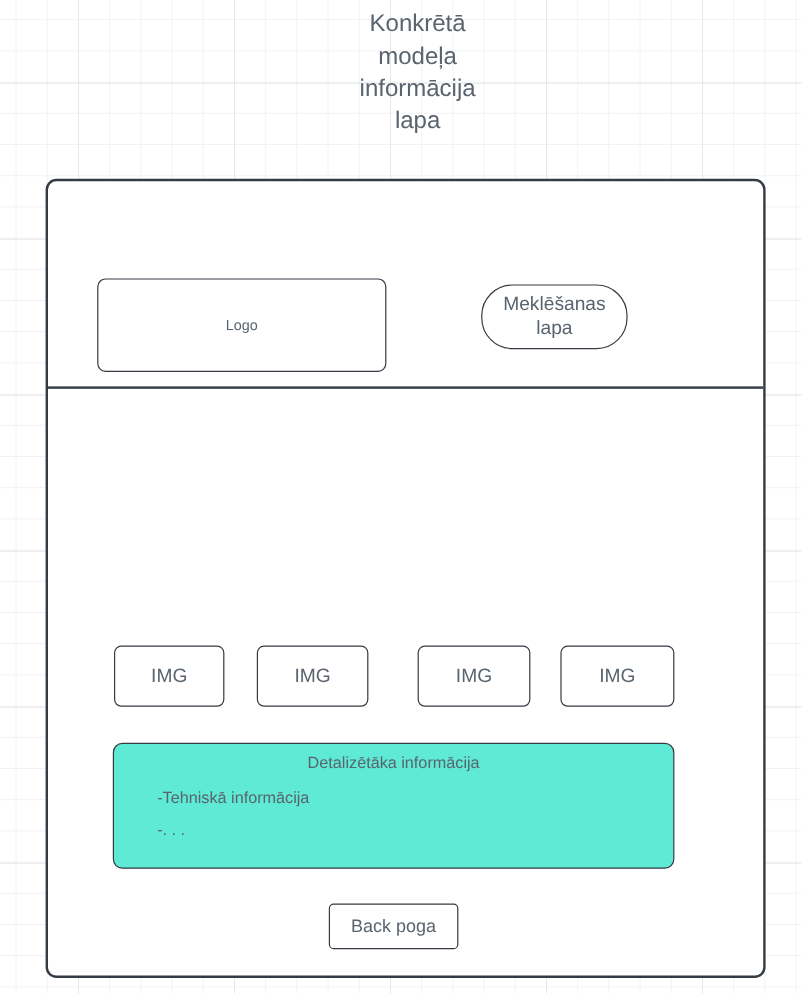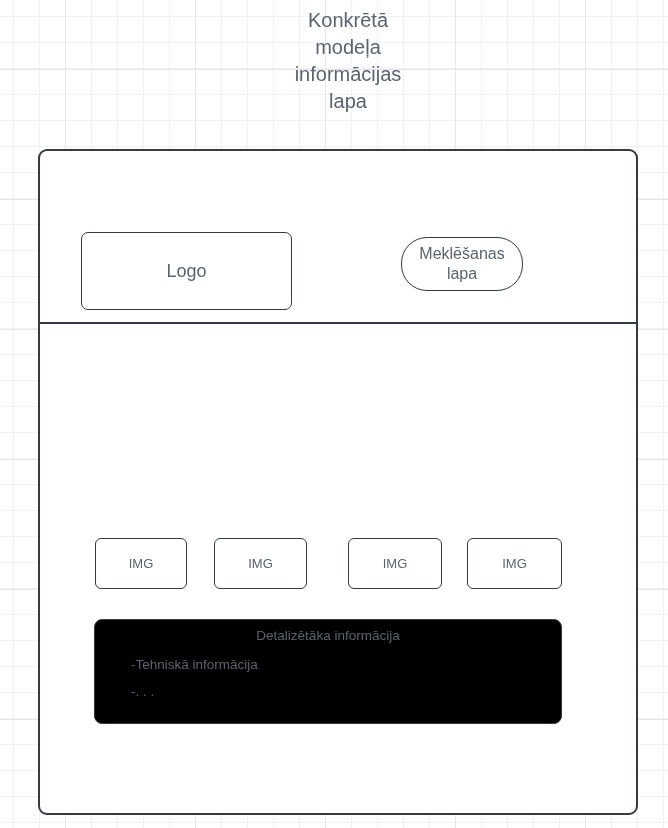--- a/index.html
+++ b/index.html
@@ -42,38 +42,38 @@
     position: absolute;
     border: 1.5px solid #343b43;
     background: #ffffff;
     box-sizing: border-box;
     display: flex;
     align-items: center;
     justify-content: center;
     text-align: center;
   }
   .header-box   { left: 28px;  top: 29px;  width: 547px; height: 38px; border-radius: 6px; font-size: 17px; }
-  .logo-box     { left: 41px;  top: 81px;  width: 211px; height: 78px; border-radius: 7px; font-size: 18px; }
+  .logo-box     { left: 41px;  top: 81px;  width: 241px; height: 78px; border-radius: 7px; font-size: 12px; }
   .search-pill  { left: 361px; top: 86px;  width: 122px; height: 54px; border-radius: 26px; font-size: 16px; line-height: 20px; padding: 0 6px; }
   .divider {
     position: absolute;
     left: 0; top: 171px; width: 100%; height: 2px;
     background: #343b43;
   }
   .main-image   { left: 54px;  top: 214px; width: 468px; height: 132px; border-radius: 6px; font-size: 13.5px; }
-  .thumb        { top: 387px;  height: 51px; border-radius: 6px; font-size: 13px; }
+  .thumb        { top: 387px;  height: 51px; border-radius: 6px; font-size: 16px; }
   .thumb-1 { left: 55px;  width: 92px; }
   .thumb-2 { left: 174px; width: 93px; }
   .thumb-3 { left: 308px; width: 94px; }
   .thumb-4 { left: 427px; width: 95px; }
   .details {
     position: absolute;
     left: 54px; top: 468px; width: 468px; height: 105px;
     border: 1.5px solid #343b43; border-radius: 8px;
-    background: #000000;
+    background: #5eead4;
     box-sizing: border-box;
     overflow: hidden;
     font-size: 13.5px;
   }
   .details-title {
     margin-top: 8px;
     text-align: center;
     line-height: 16px;
   }
   .details-list { margin-top: 7px; padding-left: 36px; }
@@ -89,21 +89,21 @@
     display: flex; align-items: center; justify-content: center;
     cursor: pointer;
     padding: 0;
   }
 </style>
 </head>
 <body>
 
 <div class="canvas">
 
-  <div class="page-title">Konkrētā modeļa informācijas lapa</div>
+  <div class="page-title">Konkrētā modeļa informācija lapa</div>
 
   <div class="frame">
 
 
     <div class="box logo-box">
       <span>Logo</span>
     </div>
 
     <div class="box search-pill">
       <span>Meklēšanas lapa</span>
@@ -126,15 +126,16 @@
     </div>
 
     <div class="details">
       <div class="details-title">Detalizētāka informācija</div>
       <div class="details-list">
         <div class="details-item">-Tehniskā informācija</div>
         <div class="details-item">-. . .</div>
       </div>
     </div>
 
+    <button class="back-btn">Back poga</button>
 
   </div>
 </div>
 
 </body></html>

